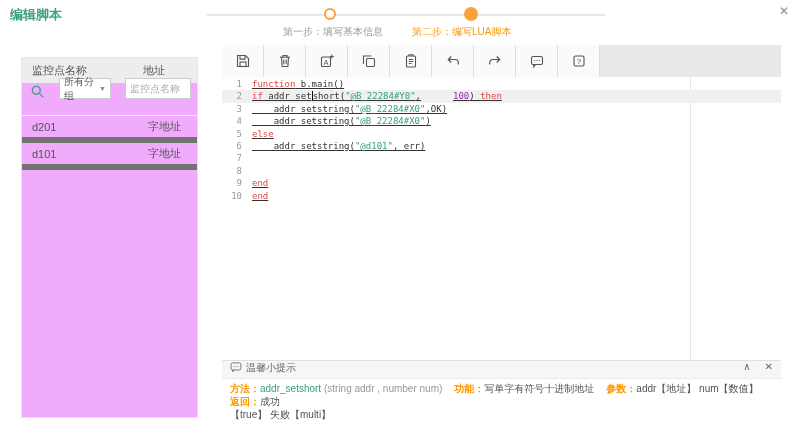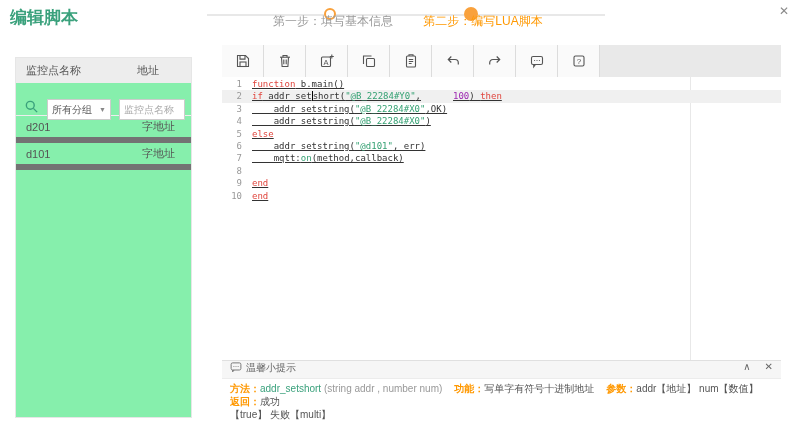--- a/index.html
+++ b/index.html
@@ -1,36 +1,36 @@
 <!DOCTYPE html>
 <html><head>
 <meta charset="utf-8">
 <style>
   * { margin:0; padding:0; box-sizing:border-box; }
   html,body { background:#fff; }
   body { font-family:"Liberation Sans","DejaVu Sans",sans-serif; }
   .page { position:relative; width:800px; height:432px; background:#fff; overflow:hidden; }
 
   
-  .page-title { position:absolute; left:10px; top:6px; font-size:17px; font-weight:bold; color:#3aa17c; }
+  .page-title { position:absolute; left:10px; top:6px; font-size:13px; font-weight:bold; color:#3aa17c; }
   .dialog-close { position:absolute; right:8px; top:4px; font-size:12px; color:#8a8a8a; cursor:pointer; width:16px; text-align:center; }
 
   .step-line { position:absolute; left:207px; top:14px; width:398px; height:2px; background:#e8e8e8; }
   .step1-circle { position:absolute; left:324px; top:8px; width:12px; height:12px; border:2px solid #f9a13c; background:#fff; border-radius:50%; }
   .step2-circle { position:absolute; left:464px; top:7px; width:14px; height:14px; background:#f9a13c; border-radius:50%; }
-  .step-label { position:absolute; top:13px; font-size:12px; white-space:nowrap; }
+  .step-label { position:absolute; top:25px; font-size:10px; white-space:nowrap; }
   .step-label.s1 { left:268px; width:130px; text-align:center; color:#999; }
-  .step-label.s2 { left:412px; width:142px; text-align:center; color:#ff9800; }
-
-  
-  .left-panel { position:absolute; left:15px; top:57px; width:177px; height:361px; border:1px solid #e6e6e6; background:#86efac; }
+  .step-label.s2 { left:412px; width:142px; color:#ff9800; }
+
+  
+  .left-panel { position:absolute; left:21px; top:57px; width:177px; height:361px; border:1px solid #e6e6e6; background:#f0abfc; }
   .lp-header { display:flex; align-items:center; height:25px; background:#ededed; padding:0 10px; font-size:11px; color:#555; }
   .lp-header .c1 { flex:1; }
   .lp-header .c2 { width:60px; text-align:right; padding-right:22px; }
-  .lp-search { display:flex; align-items:flex-start; height:28px; padding:16px 6px; border-bottom:1px solid #eee; gap:8px; }
+  .lp-search { display:flex; align-items:flex-end; height:28px; padding:16px 6px; border-bottom:1px solid #eee; gap:14px; }
   .search-icon { width:15px; height:15px; color:#3aa17c; flex:none; margin-left:2px; }
   .group-select { width:68px; height:21px; border:1px solid #ccc; background:#fff; font-size:10px; color:#555;
                   display:flex; align-items:center; justify-content:space-between; padding:0 4px; cursor:pointer; }
   .group-select .caret { font-size:7px; color:#888; }
   .name-input { width:66px; height:21px; border:1px solid #ccc; font-size:10px; color:#555; padding:0 4px; outline:none; font-family:inherit; }
   .name-input::placeholder { color:#aaa; }
   .lp-row { display:flex; align-items:center; height:27px; padding:0 10px; border-bottom:6px solid #737373; font-size:11px; color:#555; cursor:pointer; }
   .lp-row .c1 { flex:1; }
   .lp-row .c2 { width:60px; text-align:right; padding-right:6px; }
 
@@ -196,21 +196,20 @@
           <div class="code-line">
             <span class="gutter">5</span>
             <span class="code-text"><span class="tok-kw">else</span></span>
           </div>
           <div class="code-line">
             <span class="gutter">6</span>
             <span class="code-text"><span class="tok-plain">    addr_setstring(</span><span class="tok-str">"@d101"</span><span class="tok-plain">, err)</span></span>
           </div>
           <div class="code-line">
             <span class="gutter">7</span>
-            <span class="code-text"><span class="tok-plain">    mqtt:</span><span class="tok-str">on</span><span class="tok-plain">(method,callback)</span></span>
           </div>
           <div class="code-line">
             <span class="gutter">8</span>
             <span class="code-text"></span>
           </div>
           <div class="code-line">
             <span class="gutter">9</span>
             <span class="code-text"><span class="tok-kw">end</span></span>
           </div>
           <div class="code-line">

